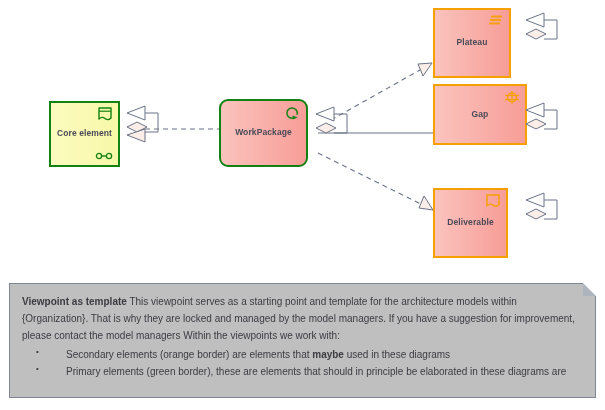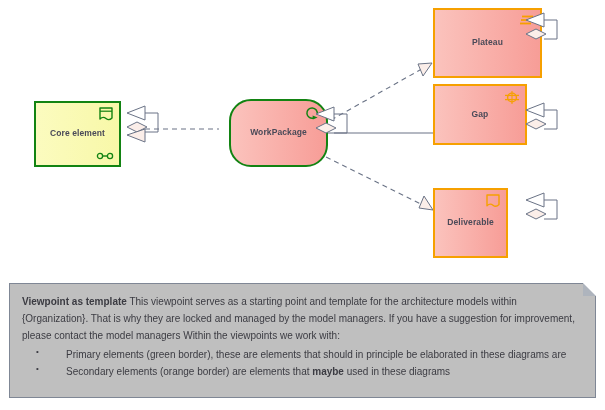--- a/index.html
+++ b/index.html
@@ -135,21 +135,21 @@
 
       <line x1="331" y1="120" x2="427" y2="66" stroke="#6a7386" stroke-width="1.1" stroke-dasharray="5,4"></line>
       <polygon points="432,63 418,64 423,76" fill="#fbeee9" stroke="#6a7386" stroke-width="1"></polygon>
 
       <line x1="318" y1="133" x2="434" y2="133" stroke="#6a7386" stroke-width="1.2"></line>
 
       <line x1="318" y1="153" x2="427" y2="207" stroke="#6a7386" stroke-width="1.1" stroke-dasharray="5,4"></line>
       <polygon points="433,210 419,208 424,196" fill="#fbeee9" stroke="#6a7386" stroke-width="1"></polygon>
     </svg>
 
-    <div class="node core" style="left:34px; top:101px; width:87px; height:66px;">
+    <div class="node core" style="left:49px; top:101px; width:71px; height:66px;">
       <span class="label">Core element</span>
 
       <svg class="nicon" width="16" height="15" viewBox="0 0 16 15">
         <path d="M2 1 H14 V11 Q11 14 8 11.5 Q5 9 2 12 Z" fill="none" stroke="#128312" stroke-width="1.4" stroke-linejoin="round"></path>
         <line x1="2" y1="4.2" x2="14" y2="4.2" stroke="#128312" stroke-width="1.2"></line>
       </svg>
 
       <svg class="nicon bl" width="18" height="8" viewBox="0 0 18 8">
         <circle cx="4" cy="4" r="2.6" fill="none" stroke="#128312" stroke-width="1.3"></circle>
         <line x1="6.6" y1="4" x2="11.4" y2="4" stroke="#128312" stroke-width="1.4"></line>
@@ -160,36 +160,36 @@
     <svg class="marks" style="left:124px; top:102px;" width="44" height="50" viewBox="0 0 44 50">
 
       <polygon points="3,11 21,4 21,18" fill="#ffffff" stroke="#6a7386" stroke-width="1"></polygon>
       <path d="M21 11 H34 V30 H21" fill="none" stroke="#6a7386" stroke-width="1"></path>
 
       <polygon points="3,25 13,20 23,25 13,30" fill="#fbeee9" stroke="#6a7386" stroke-width="1"></polygon>
 
       <polygon points="3,33 21,27 21,40" fill="#fbeee9" stroke="#6a7386" stroke-width="1"></polygon>
     </svg>
 
-    <div class="node pink-green" style="left:229px; top:99px; width:99px; height:68px;border-radius:22px;">
+    <div class="node pink-green" style="left:219px; top:99px; width:89px; height:68px;">
       <span class="label">WorkPackage</span>
 
       <svg class="nicon" width="17" height="16" viewBox="0 0 17 16">
         <path d="M13.2 9.2 A5.2 5.2 0 1 0 9.6 13.1" fill="none" stroke="#128312" stroke-width="1.5" stroke-linecap="round"></path>
         <polygon points="8.6,10.4 13.6,12.4 8.8,14.4" fill="#128312"></polygon>
       </svg>
     </div>
 
     <svg class="marks" style="left:313px; top:103px;" width="44" height="42" viewBox="0 0 44 42">
       <polygon points="3,11 21,4 21,18" fill="#ffffff" stroke="#6a7386" stroke-width="1"></polygon>
       <path d="M21 11 H34 V30 H21" fill="none" stroke="#6a7386" stroke-width="1"></path>
       <polygon points="3,25 13,20 23,25 13,30" fill="#fbeee9" stroke="#6a7386" stroke-width="1"></polygon>
     </svg>
 
-    <div class="node pink-orange" style="left:433px; top:8px; width:109px; height:70px;">
+    <div class="node pink-orange" style="left:433px; top:8px; width:78px; height:70px;">
       <span class="label">Plateau</span>
 
       <svg class="nicon" width="16" height="13" viewBox="0 0 16 13">
         <line x1="3" y1="2.5" x2="14" y2="2.5" stroke="#f6a000" stroke-width="1.8"></line>
         <line x1="2" y1="6" x2="13" y2="6" stroke="#f6a000" stroke-width="1.8"></line>
         <line x1="1" y1="9.5" x2="12" y2="9.5" stroke="#f6a000" stroke-width="1.8"></line>
       </svg>
     </div>
 
     <svg class="marks" style="left:523px; top:9px;" width="44" height="42" viewBox="0 0 44 42">
@@ -228,18 +228,18 @@
       <path d="M21 11 H34 V30 H21" fill="none" stroke="#6a7386" stroke-width="1"></path>
       <polygon points="3,25 13,20 23,25 13,30" fill="#fbeee9" stroke="#6a7386" stroke-width="1"></polygon>
     </svg>
 
   </div>
 
   <div id="note">
     <div class="fold"></div>
     <p><b>Viewpoint as template</b><span> This viewpoint serves as a starting point and template for the architecture models within {Organization}. That is why they are locked and managed by the model managers. If you have a suggestion for improvement, please contact the model managers Within the viewpoints we work with:</span></p>
     <ul>
+      <li><span>Secondary elements (orange border) are elements that </span><b>maybe</b><span> used in these diagrams</span></li>
       <li><span>Primary elements (green border), these are elements that should in principle be elaborated in these diagrams  are</span><b></b><span></span></li>
-      <li><span>Secondary elements (orange border) are elements that </span><b>maybe</b><span> used in these diagrams</span></li>
     </ul>
   </div>
 
 </div>
 
 </body></html>

